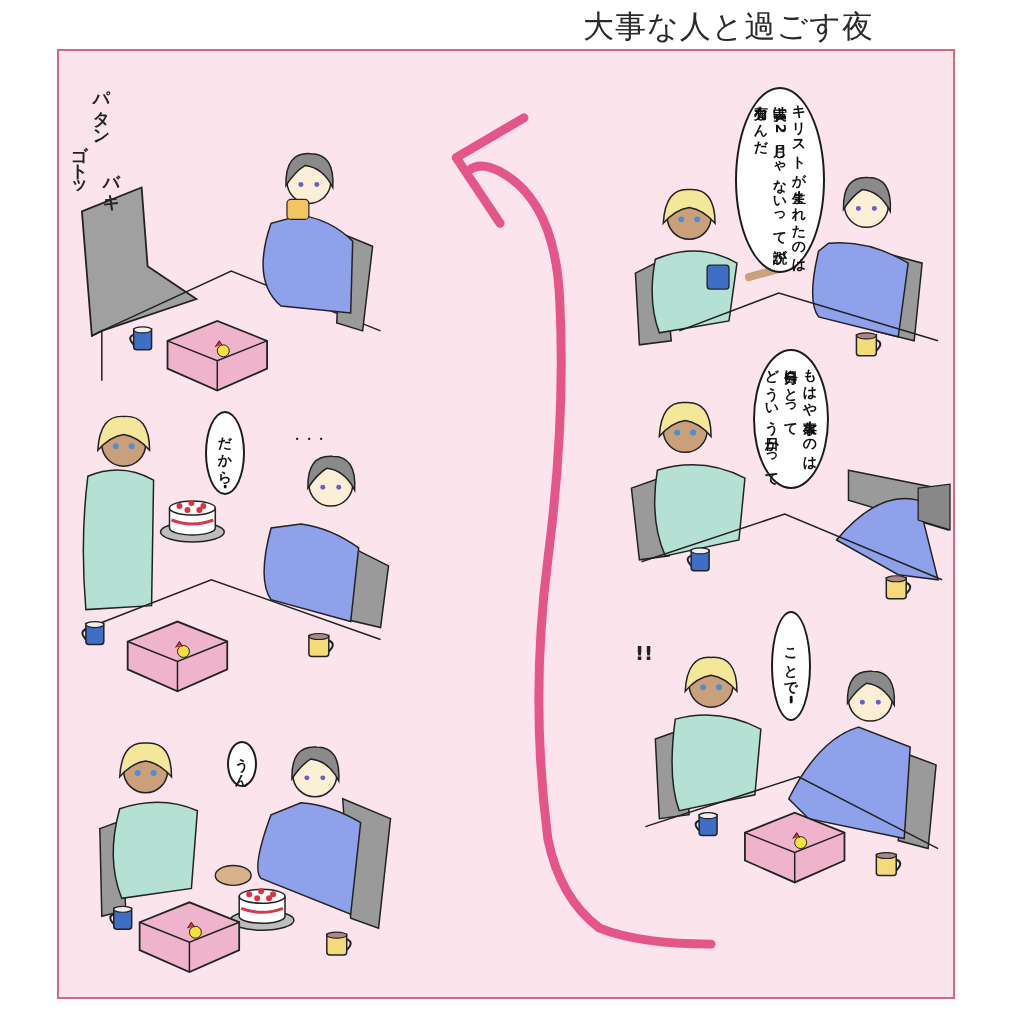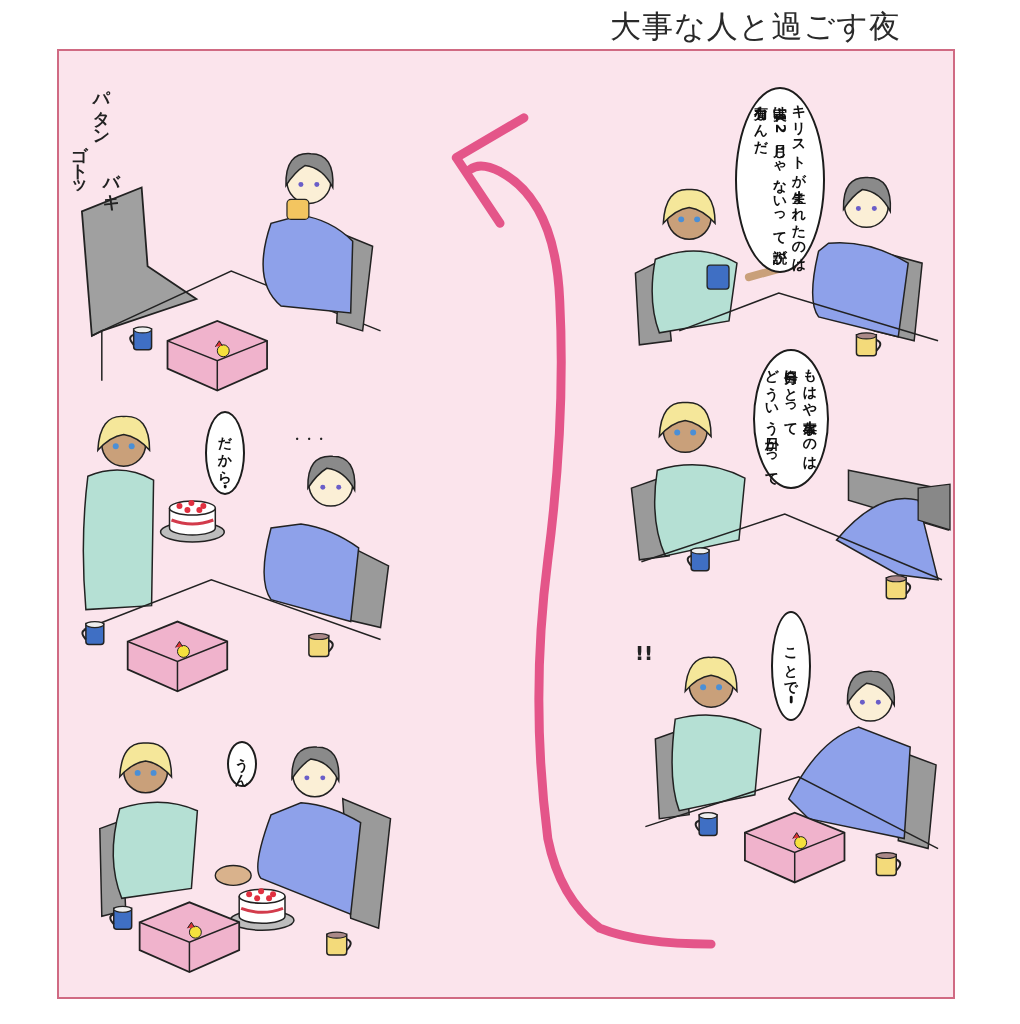--- a/index.html
+++ b/index.html
@@ -1,17 +1,17 @@
 <!DOCTYPE html>
 <html><head>
   <meta charset="utf-8">
   <style>
     html, body { margin:0; padding:0; background:#ffffff; }
     body { width:1020px; height:1024px; position:relative; overflow:hidden; font-family:"DejaVu Sans", sans-serif; }
-    .title { position:absolute; left:610px; top:6px; font-family:"DejaVu Serif", serif; font-size:31px; color:#2a2a2a; letter-spacing:1px; white-space:nowrap; }
+    .title { position:absolute; left:583px; top:6px; font-family:"DejaVu Serif", serif; font-size:31px; color:#2a2a2a; letter-spacing:1px; white-space:nowrap; }
     .frame { position:absolute; left:57px; top:49px; width:898px; height:950px; background:#fbe4ec; border:2px solid #d06a83; box-sizing:border-box; }
     .art { position:absolute; left:0; top:0; }
     .bubble { position:absolute; background:#fff; border:2.5px solid #1c1c1c; border-radius:50%/50%; box-sizing:border-box; display:flex; align-items:center; justify-content:center; }
     .bubble .txt { writing-mode:vertical-rl; font-size:14px; line-height:19px; color:#111; font-weight:bold; letter-spacing:1px; white-space:pre; }
     .sfx { position:absolute; writing-mode:vertical-rl; font-size:17px; color:#222; font-weight:bold; white-space:nowrap; }
   </style>
 </head>
 <body>
 
 <div class="title">大事な人と過ごす夜</div>

